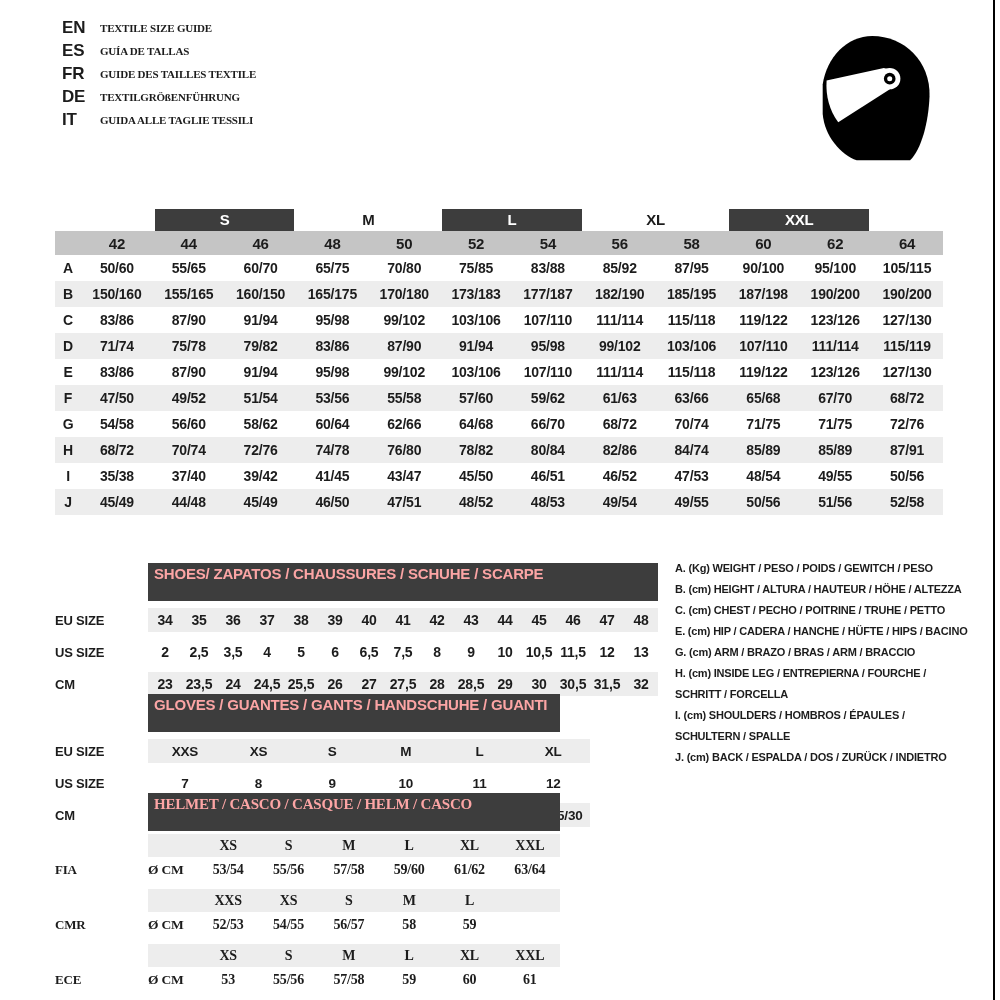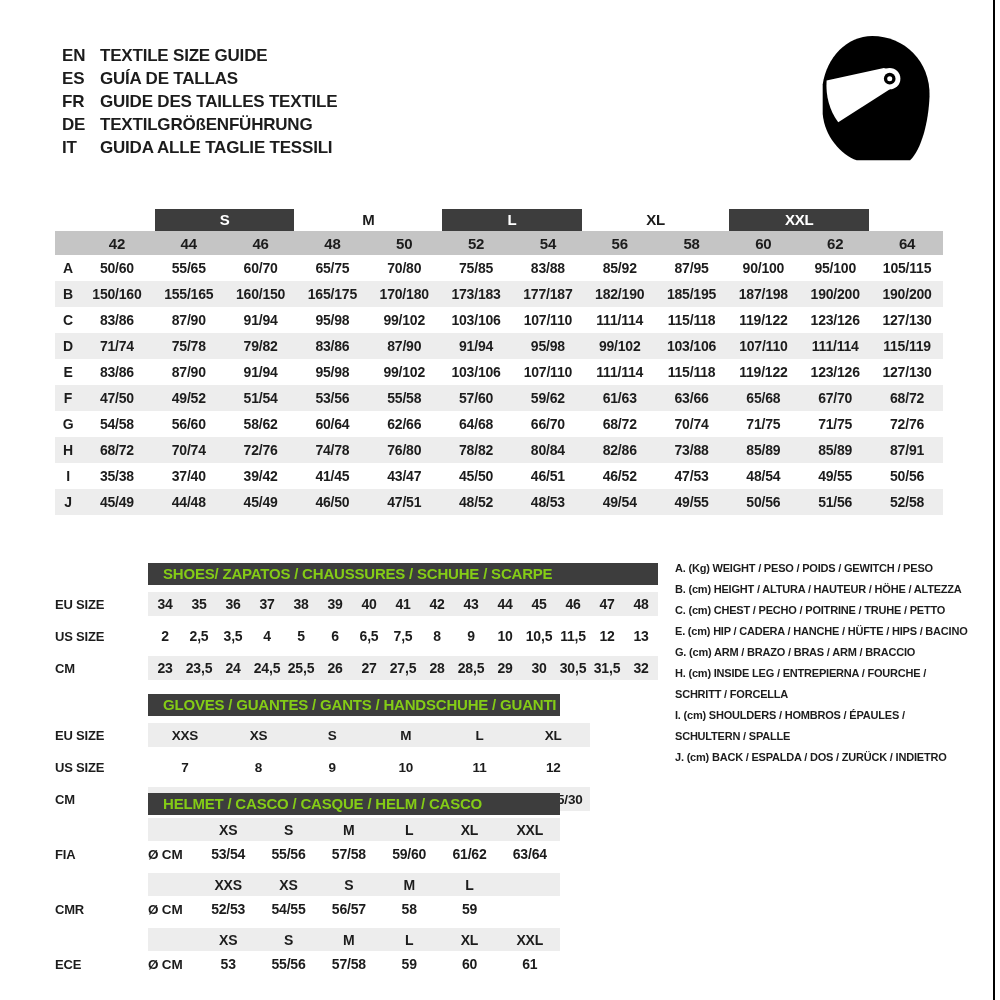--- a/index.html
+++ b/index.html
@@ -9,46 +9,46 @@
     --text:#1c1c1c;
   }
   *{margin:0;padding:0;box-sizing:border-box;}
   html,body{width:1000px;height:1000px;}
   body{
     position:relative;background:#fff;color:var(--text);
     font-family:"Liberation Sans",sans-serif;font-weight:700;
     font-stretch:condensed;letter-spacing:-0.2px;overflow:hidden;
   }
   
-  .lang-header{position:absolute;left:62px;top:44px;}
+  .lang-header{position:absolute;left:62px;top:16px;}
   .lang-row{display:flex;height:23px;align-items:center;}
   .lang-code{width:38px;font-size:17px;}
-  .lang-text{font-size:17px;white-space:nowrap;}
+  .lang-text{font-size:11px;white-space:nowrap;font-family:Liberation Serif, serif;}
   
   .helmet-logo{position:absolute;left:812px;top:28px;width:136px;height:146px;}
   
   .edge-line{position:absolute;right:5px;top:0;width:2px;height:1000px;background:#000;}
   
   .main-table{position:absolute;left:55px;top:208px;width:888px;border-collapse:collapse;table-layout:fixed;}
   .main-table td{padding:0;text-align:center;overflow:hidden;white-space:nowrap;}
   .main-table col.lab{width:26px;}
   .group-row td{height:23px;}
   .group-bar{background:var(--dark-bar);color:#fff;height:22px;line-height:22px;margin:0 2px;font-size:15px;}
   .group-plain{font-size:15px;}
   .num-row td{background:var(--header-gray);height:24px;font-size:15px;}
   .data-row td{height:26px;font-size:14px;}
   .data-row.alt td{background:var(--row-alt);}
   .row-letter{font-size:15px;}
   
   .sub-section{position:absolute;left:55px;}
   .sec-shoes{top:563px;}
   .sec-gloves{top:694px;}
-  .sec-helmet{top:793px;}
-  .bar-title{background:var(--dark-bar);color:#84cc16;height:22px;line-height:22px;
-    font-size:15px;padding-left:15px;margin-left:93px;white-space:nowrap;}
+  .sec-helmet{top:793px;font-family:Liberation Serif, serif;}
+  .bar-title{background:var(--dark-bar);color:#fca5a5;height:38px;line-height:22px;
+    font-size:15px;padding-left:6px;margin-left:93px;white-space:nowrap;}
   .w510{width:510px;} .w412{width:412px;}
   .sub-rows{margin-top:3px;}
   .sub-row{display:flex;height:32px;align-items:center;}
   .sub-label{width:93px;font-size:13px;}
   .band{display:flex;height:24px;align-items:center;}
   .band.gray{background:var(--row-alt);}
   .cell{flex:1;text-align:center;font-size:14px;white-space:nowrap;overflow:hidden;}
   .sec-gloves .cell{font-size:13.5px;}
   
   .helm-size-row,.helm-val-row{display:flex;align-items:center;}
@@ -251,21 +251,21 @@
       <tr class="data-row alt">
         <td class="row-letter">H</td>
         <td>68/72</td>
         <td>70/74</td>
         <td>72/76</td>
         <td>74/78</td>
         <td>76/80</td>
         <td>78/82</td>
         <td>80/84</td>
         <td>82/86</td>
-        <td>73/88</td>
+        <td>84/74</td>
         <td>85/89</td>
         <td>85/89</td>
         <td>87/91</td>
       </tr>
       <tr class="data-row">
         <td class="row-letter">I</td>
         <td>35/38</td>
         <td>37/40</td>
         <td>39/42</td>
         <td>41/45</td>

